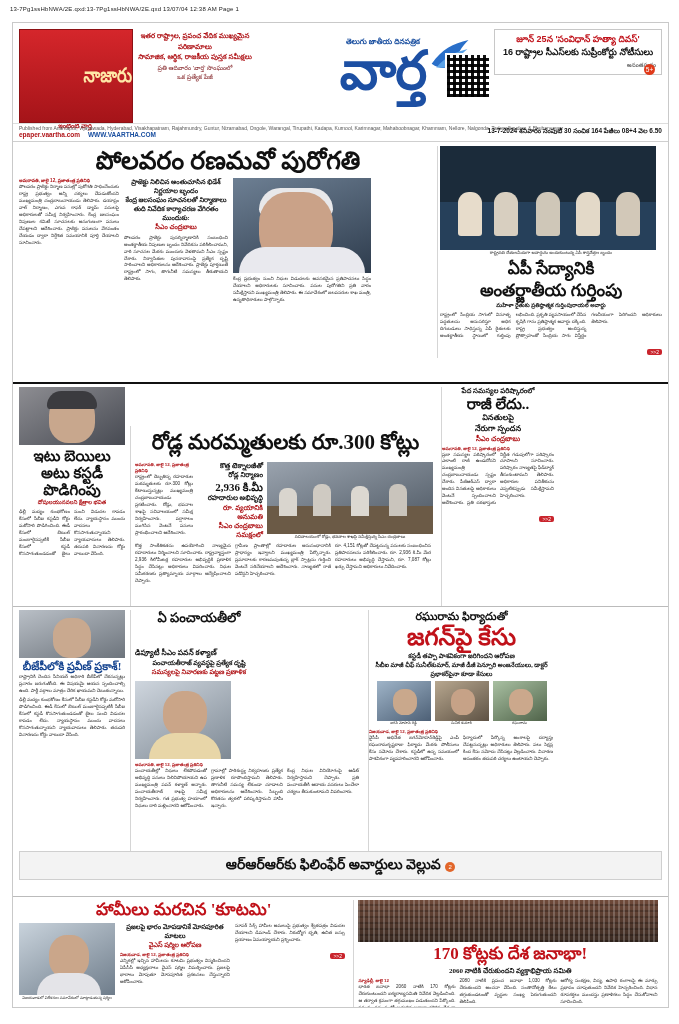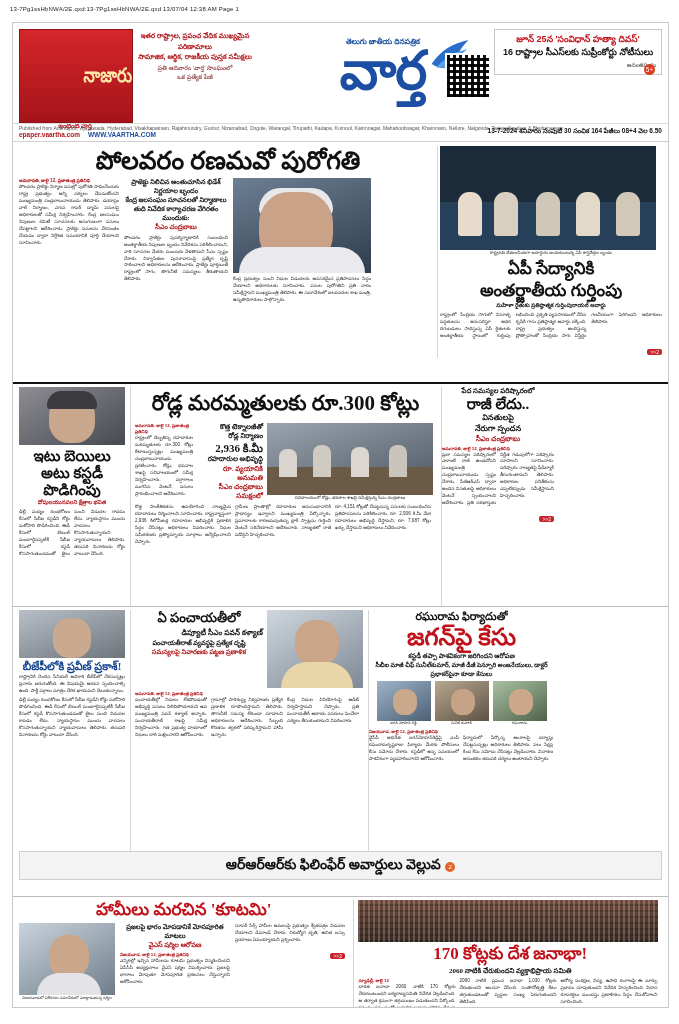--- a/index.html
+++ b/index.html
@@ -182,21 +182,21 @@
           </div>
           <div class="hl" style="font-size:15px;line-height:1.12;text-align:center;margin-top:3px;">
             <div>ఇటు బెయిలు</div>
             <div>అటు కస్టడీ</div>
             <div>పొడిగింపు</div>
           </div>
           <div style="font-size:5.6px;color:#b01418;font-weight:bold;text-align:center;margin:1px 0 2px;">దోషులయునవలని క్షేత్రాల భవిత</div>
           <div class="tel" style="column-count:2;column-gap:4px;">ఢిల్లీ మద్యం కుంభకోణం కేసులో సీబీఐ కస్టడీని కోర్టు మరోసారి పొడిగించింది. ఈడీ కేసులో బెయిల్ మంజూరైనప్పటికీ సీబీఐ కేసులో కస్టడీ కొనసాగుతుండడంతో జైలు నుంచి విడుదల కావడం లేదు. న్యాయస్థానం ముందు వాదనలు కొనసాగుతున్నాయని న్యాయవాదులు తెలిపారు. తదుపరి విచారణను కోర్టు వాయిదా వేసింది.</div>
         </div>
 
-        <div style="width:305px;" class="col-sep">
+        <div style="width:305px;margin-top:39px;" class="col-sep">
           <div class="mid-head hl" style="padding-left:4px;">రోడ్ల మరమ్మతులకు రూ.300 కోట్లు</div>
           <div style="display:flex;gap:4px;padding-left:4px;">
             <div style="width:58px;">
               <div class="lede" style="font-size:4.4px;">అమరావతి, జులై 12, ప్రజాతంత్ర ప్రతినిధి</div>
               <div class="tel">రాష్ట్రంలో దెబ్బతిన్న రహదారుల మరమ్మతులకు రూ.300 కోట్లు కేటాయిస్తున్నట్లు ముఖ్యమంత్రి చంద్రబాబునాయుడు ప్రకటించారు. రోడ్లు, భవనాల శాఖపై సచివాలయంలో సమీక్ష నిర్వహించారు. వర్షాకాలం ముగిసిన వెంటనే పనులు ప్రారంభించాలని ఆదేశించారు.</div>
             </div>
             <div style="width:66px;text-align:right;">
               <div class="hl" style="font-size:7px;color:#111;line-height:1.3;">
                 <div>కొత్త టెక్నాలజీతో</div>
                 <div>రోడ్ల నిర్మాణం</div>
@@ -250,24 +250,24 @@
         <div style="width:106px;">
           <div class="photo" style="width:106px;height:48px;background:linear-gradient(160deg,#b9bfc6,#6d747c);">
             <div style="position:absolute;left:34px;top:8px;width:38px;height:40px;border-radius:42%;background:#c9a98f;"></div>
           </div>
           <div class="hl" style="font-size:11px;line-height:1.1;text-align:center;color:#14438f;margin-top:2px;">బీజేపీలోకి ప్రవీణ్ ప్రకాశ్!</div>
           <div class="tel" style="margin-top:2px;">రాష్ట్రానికి చెందిన సీనియర్ అధికారి బీజేపీలో చేరనున్నట్లు ప్రచారం జరుగుతోంది. ఈ విషయమై ఆయన స్పందించాల్సి ఉంది. పార్టీ వర్గాలు మాత్రం చేరిక ఖాయమని చెబుతున్నాయి.</div>
           <div class="tel" style="margin-top:2px;">ఢిల్లీ మద్యం కుంభకోణం కేసులో సీబీఐ కస్టడీని కోర్టు మరోసారి పొడిగించింది. ఈడీ కేసులో బెయిల్ మంజూరైనప్పటికీ సీబీఐ కేసులో కస్టడీ కొనసాగుతుండడంతో జైలు నుంచి విడుదల కావడం లేదు. న్యాయస్థానం ముందు వాదనలు కొనసాగుతున్నాయని న్యాయవాదులు తెలిపారు. తదుపరి విచారణను కోర్టు వాయిదా వేసింది.</div>
         </div>
 
         <div style="width:232px;" class="col-sep">
-          <div style="display:flex;gap:4px;padding-left:4px;">
+          <div style="display:flex;gap:4px;padding-left:4px;flex-direction:column;">
             <div style="width:128px;">
               <div class="hl" style="font-size:13px;text-align:center;color:#111;">ఏ పంచాయతీలో</div>
-              <div class="hl" style="font-size:7.5px;text-align:right;color:#111;margin-top:0;">డిప్యూటీ సీఎం పవన్ కళ్యాణ్</div>
+              <div class="hl" style="font-size:7.5px;text-align:left;color:#111;margin-top:20px;">డిప్యూటీ సీఎం పవన్ కళ్యాణ్</div>
               <div class="hl" style="font-size:6.5px;text-align:center;color:#111;">పంచాయతీరాజ్ వ్యవస్థపై ప్రత్యేక దృష్టి</div>
               <div class="hl" style="font-size:6.5px;text-align:center;color:#b01418;">సమస్యలపై నివారణకు పట్టణ ప్రణాళిక</div>
             </div>
             <div style="width:96px;">
               <div class="photo" style="width:96px;height:78px;background:linear-gradient(150deg,#cfd6de,#7e8994);">
                 <div style="position:absolute;left:28px;top:10px;width:44px;height:46px;border-radius:44%;background:#caa588;"></div>
                 <div style="position:absolute;left:14px;bottom:0;width:72px;height:26px;background:#e8d6a8;border-radius:26px 26px 0 0;"></div>
               </div>
             </div>
           </div>

